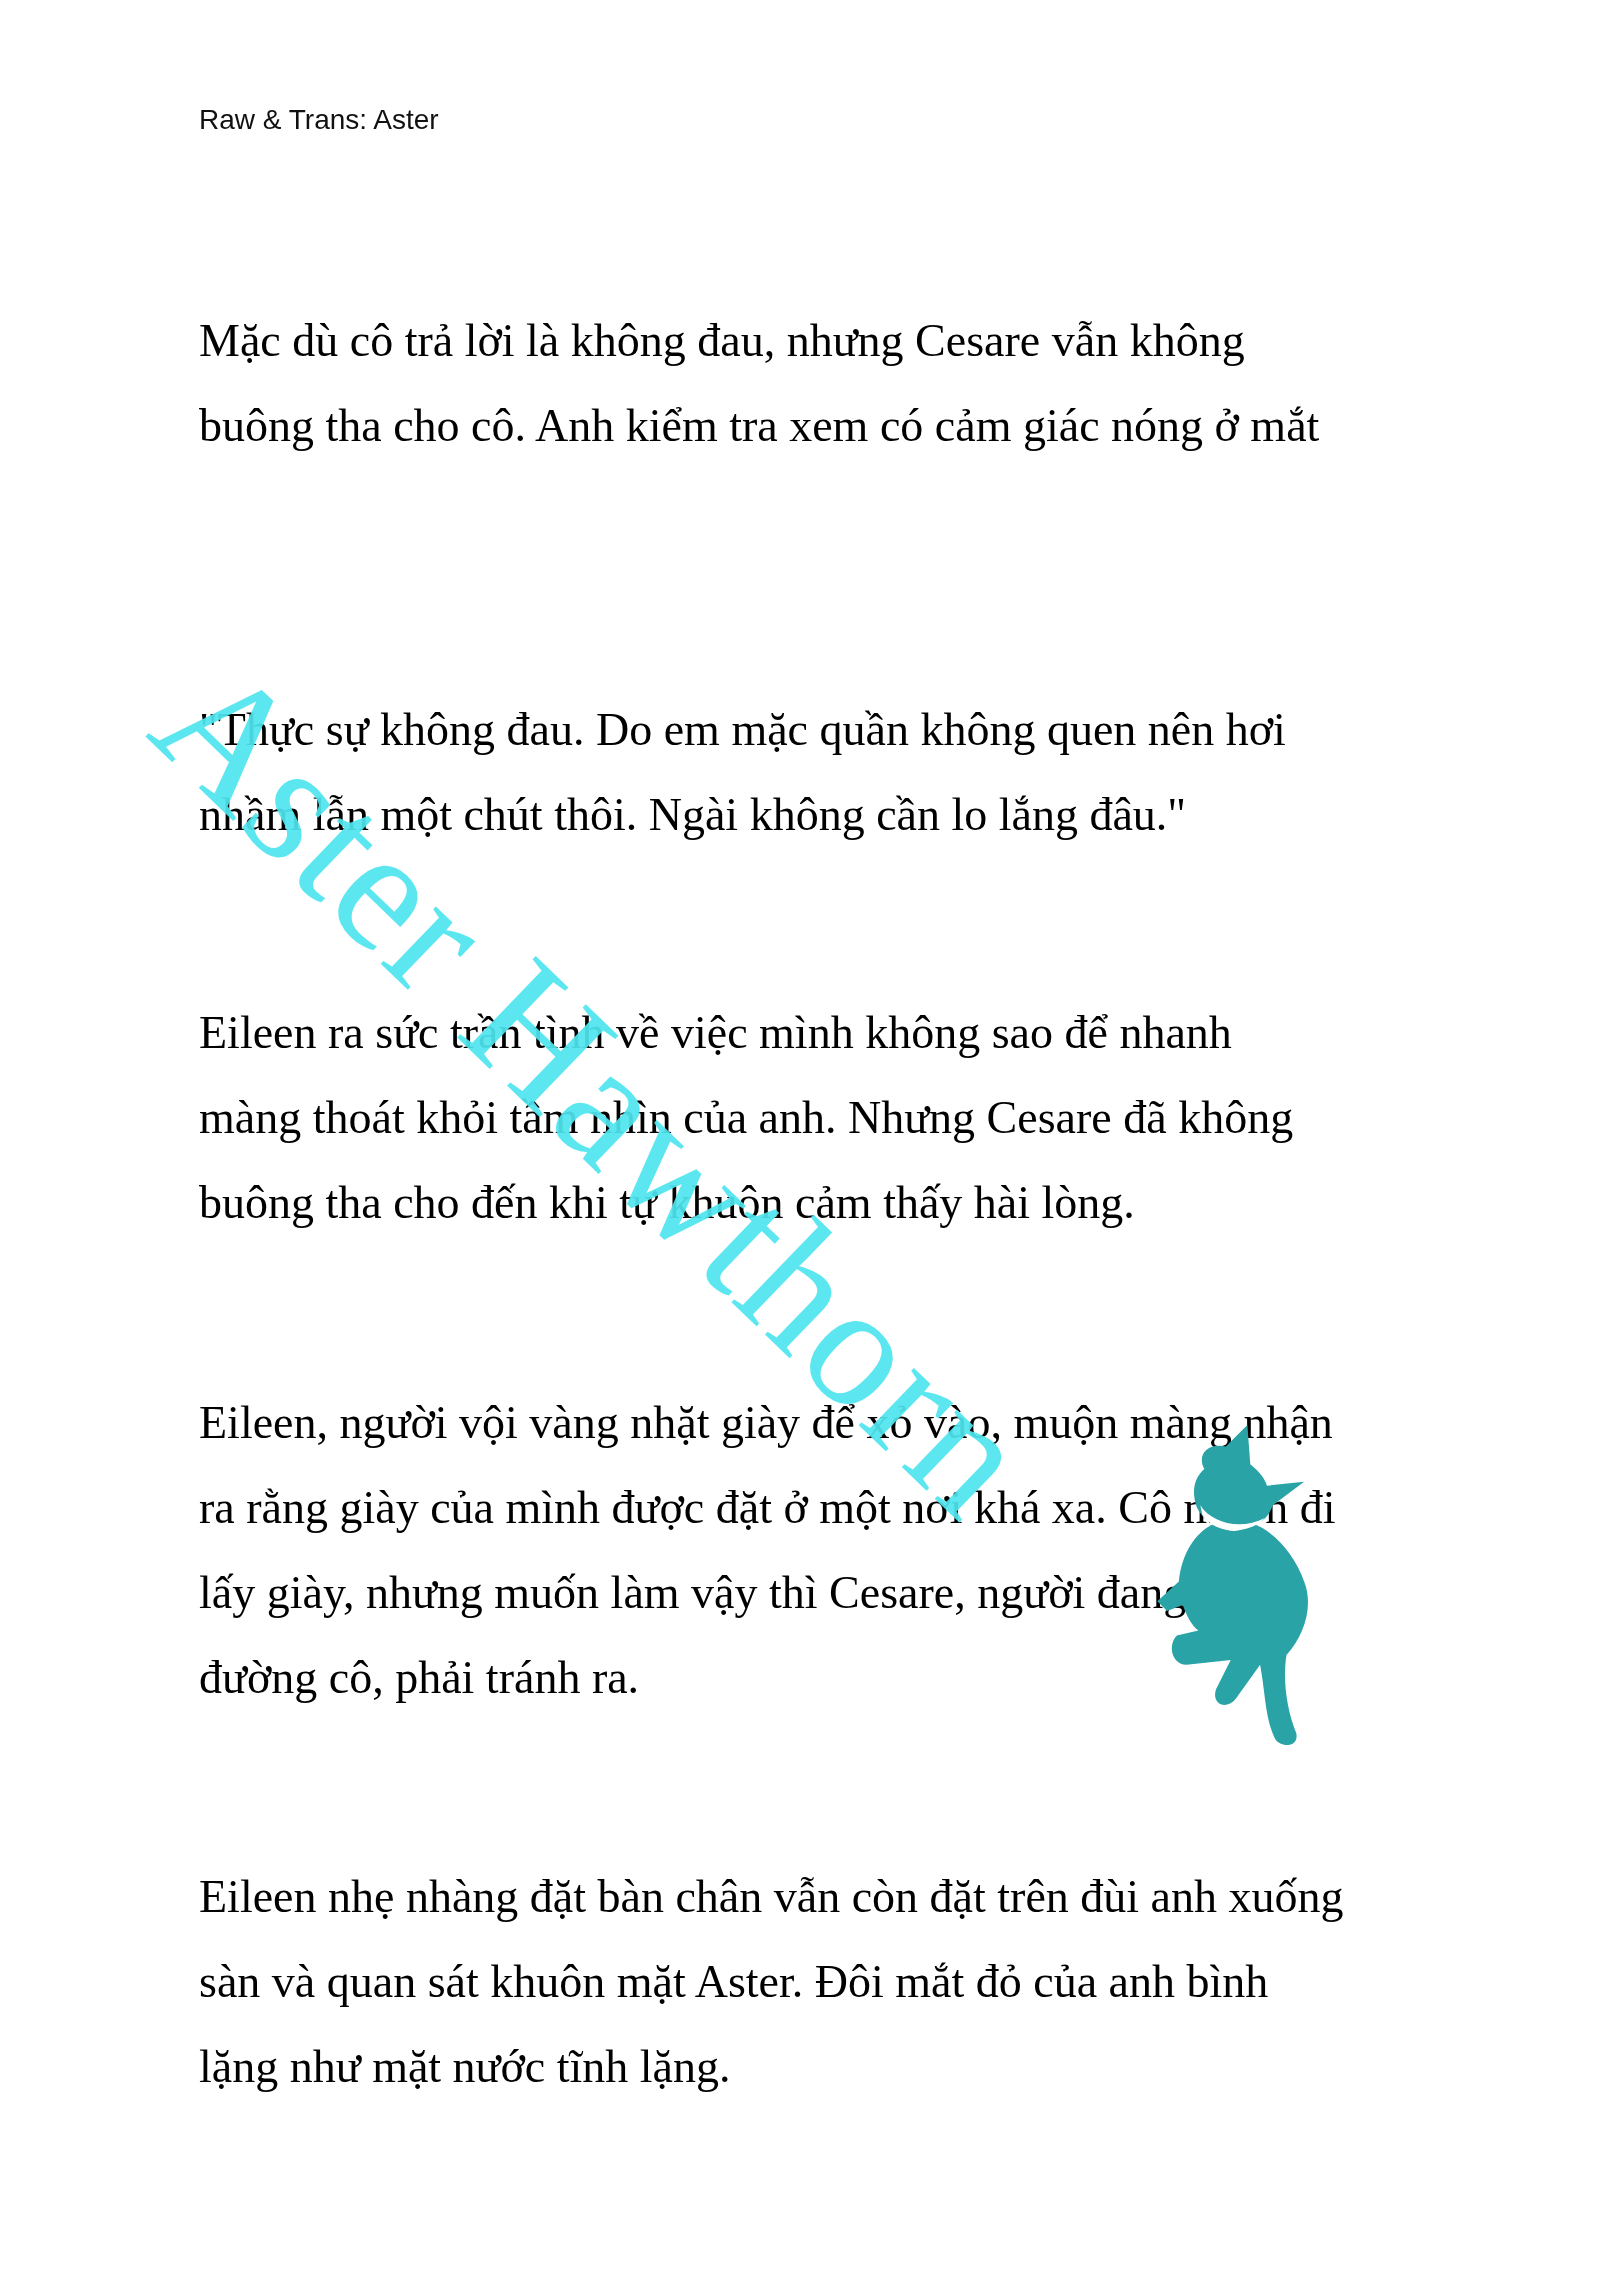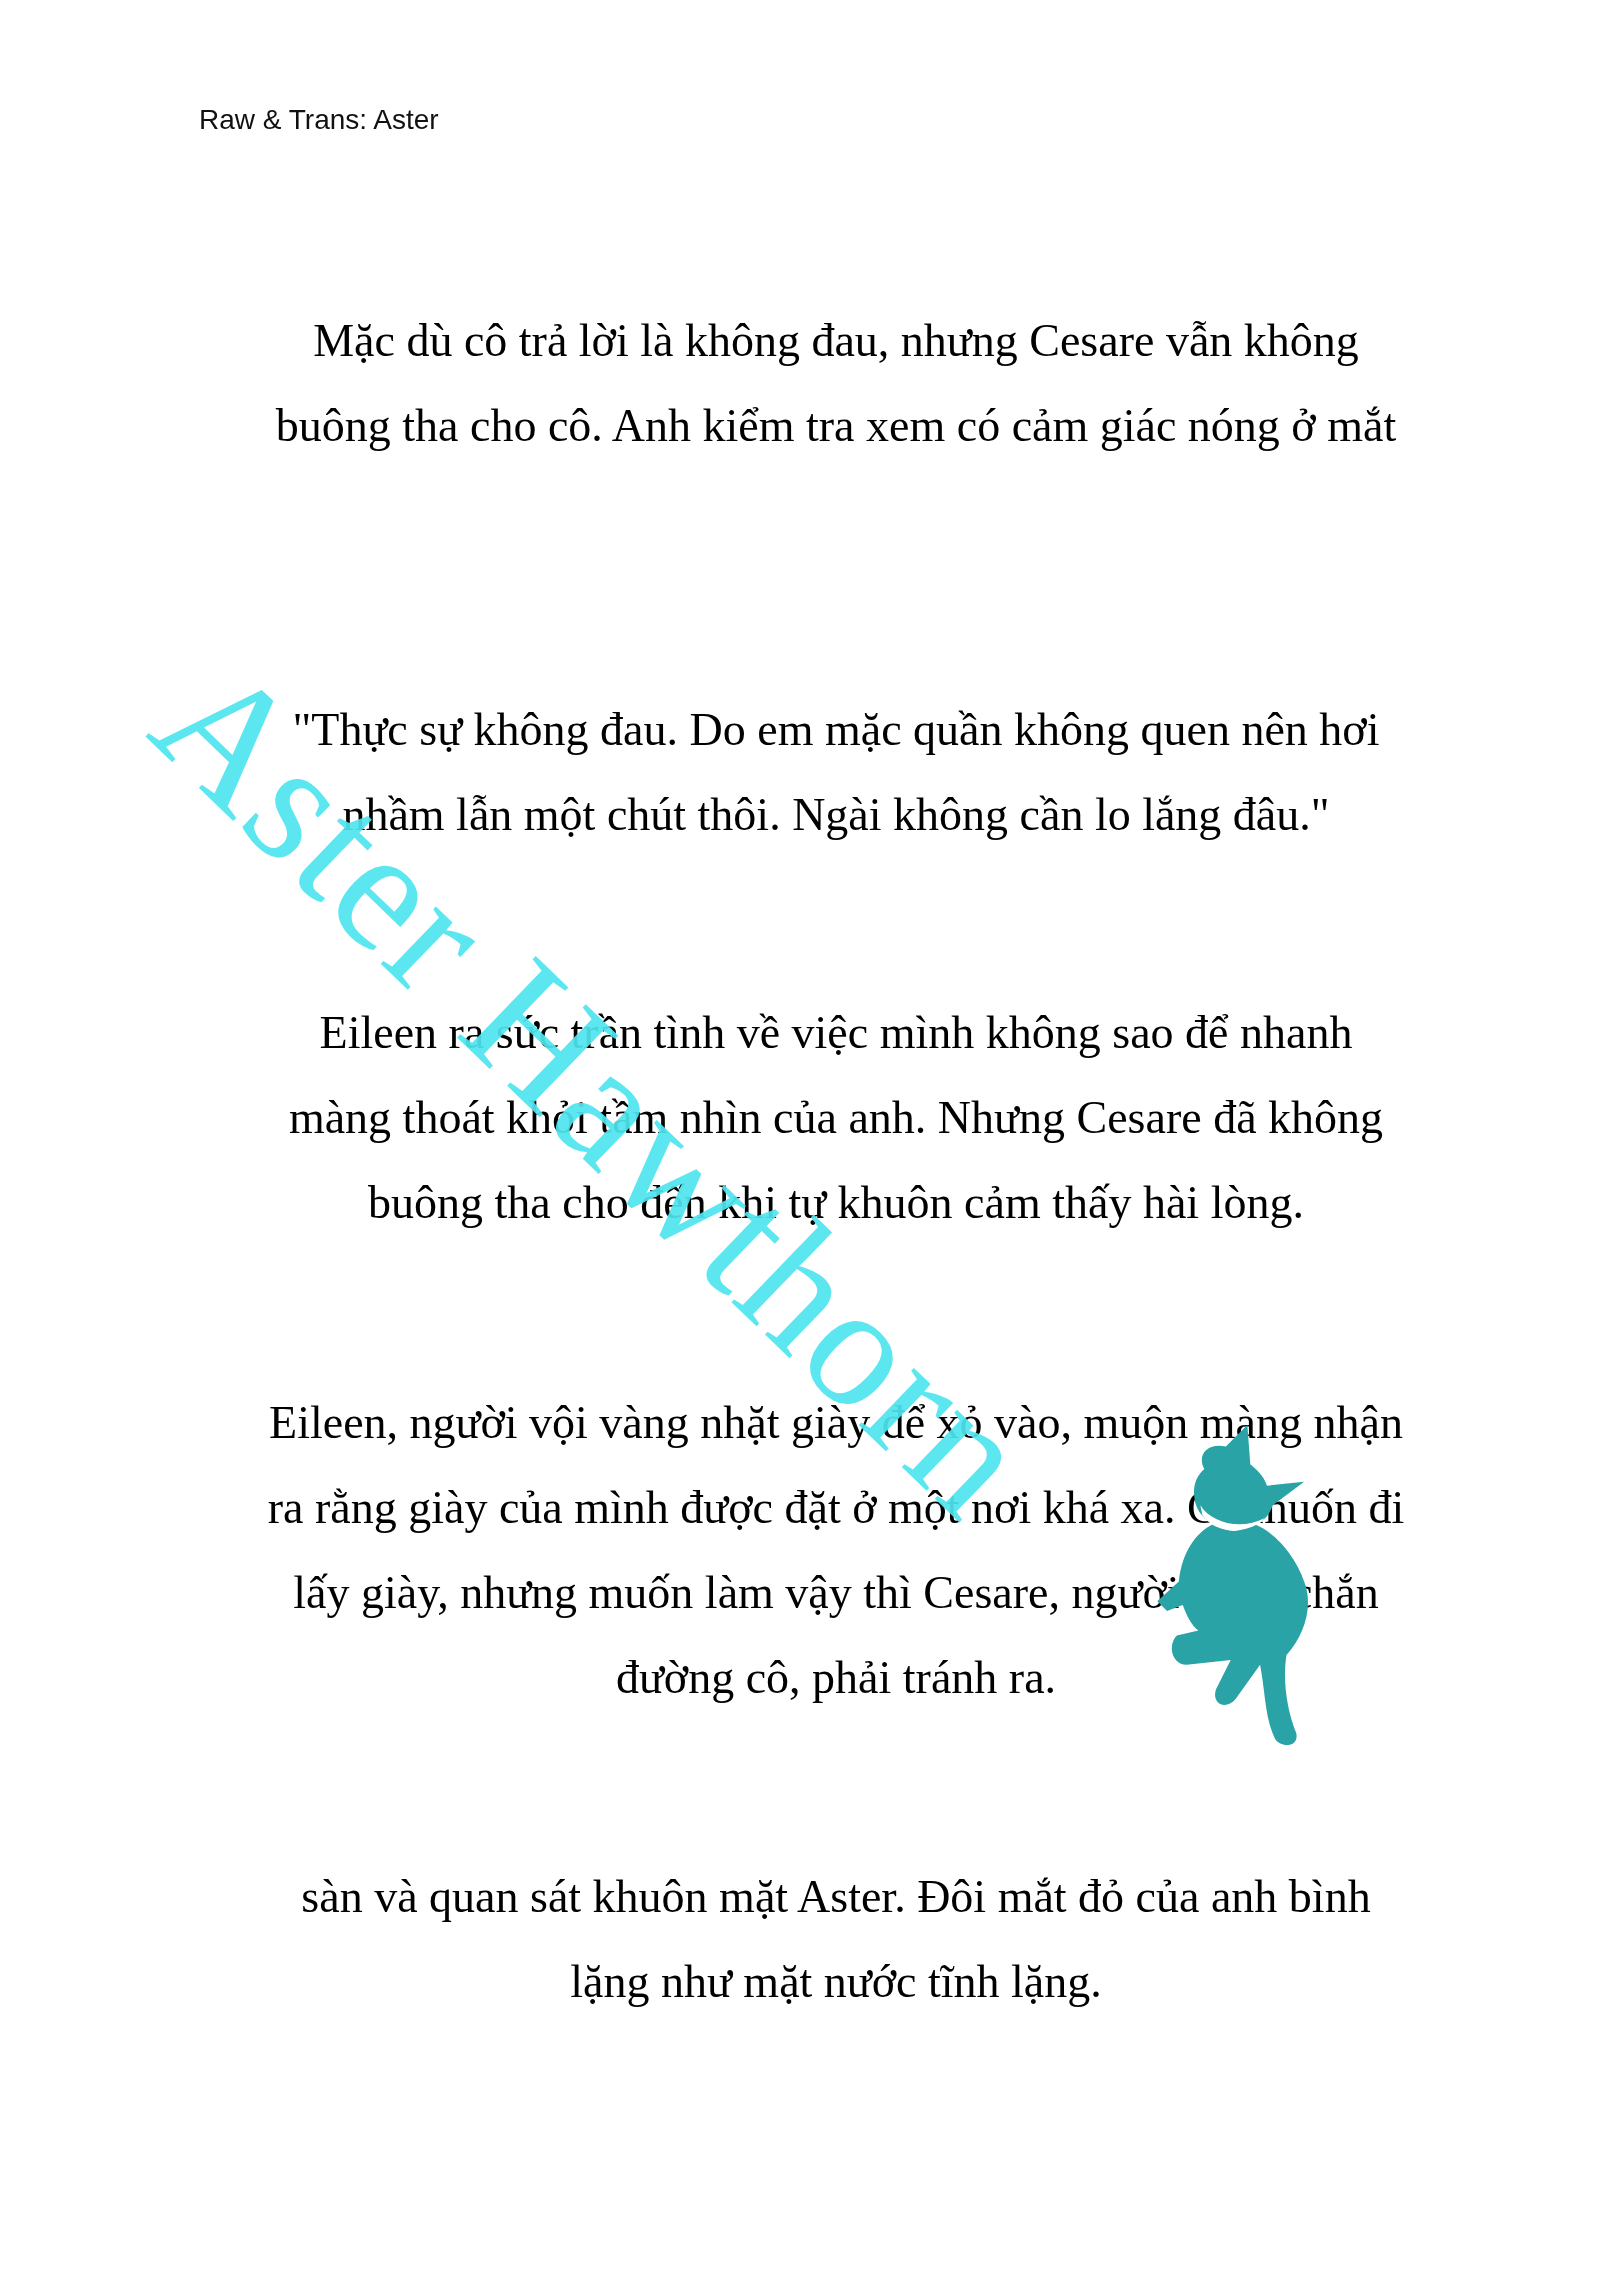--- a/index.html
+++ b/index.html
@@ -39,21 +39,20 @@
       color: #000000;
       line-height: 85px;
       z-index: 1;
     }
     .para {
       position: absolute;
       left: 0;
       width: 1274px;
       margin: 0;
       white-space: nowrap;
-      text-align: center;
     }
     .para .line {
       display: block;
     }
     .watermark {
       position: absolute;
       left: 245px;
       top: 627px;
       transform-origin: 0 0;
       transform: rotate(44deg);
@@ -96,20 +95,21 @@
       <span class="line">màng thoát khỏi tầm nhìn của anh. Nhưng Cesare đã không</span>
       <span class="line">buông tha cho đến khi tự khuôn cảm thấy hài lòng.</span>
     </p>
     <p class="para" style="top:1376px;">
       <span class="line">Eileen, người vội vàng nhặt giày để xỏ vào, muộn màng nhận</span>
       <span class="line">ra rằng giày của mình được đặt ở một nơi khá xa. Cô muốn đi</span>
       <span class="line">lấy giày, nhưng muốn làm vậy thì Cesare, người đang chắn</span>
       <span class="line">đường cô, phải tránh ra.</span>
     </p>
     <p class="para" style="top:1850px;">
+      <span class="line">Eileen nhẹ nhàng đặt bàn chân vẫn còn đặt trên đùi anh xuống</span>
       <span class="line">sàn và quan sát khuôn mặt Aster. Đôi mắt đỏ của anh bình</span>
       <span class="line">lặng như mặt nước tĩnh lặng.</span>
     </p>
   </div>
 
   <div class="watermark">Aster Hawthorn</div>
 
   <svg class="cat" viewBox="0 0 170 330" xmlns="http://www.w3.org/2000/svg">
     <g fill="#2aa3a7">
 

